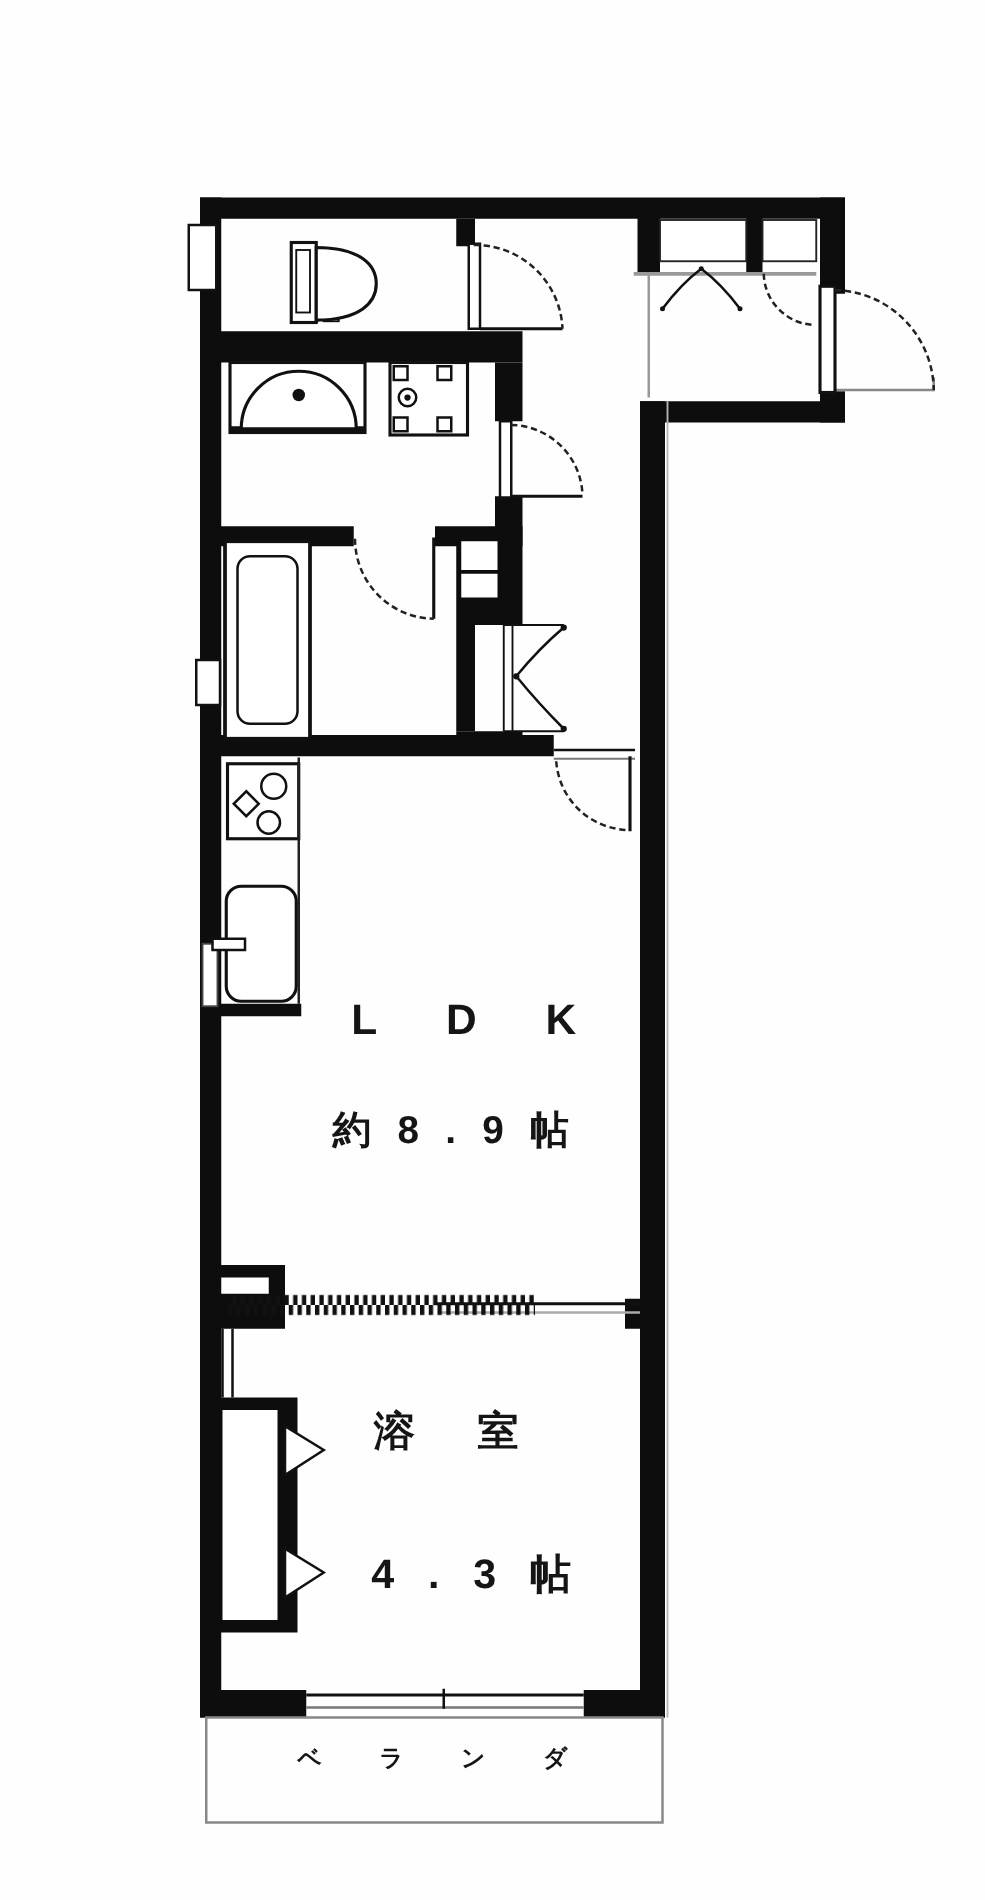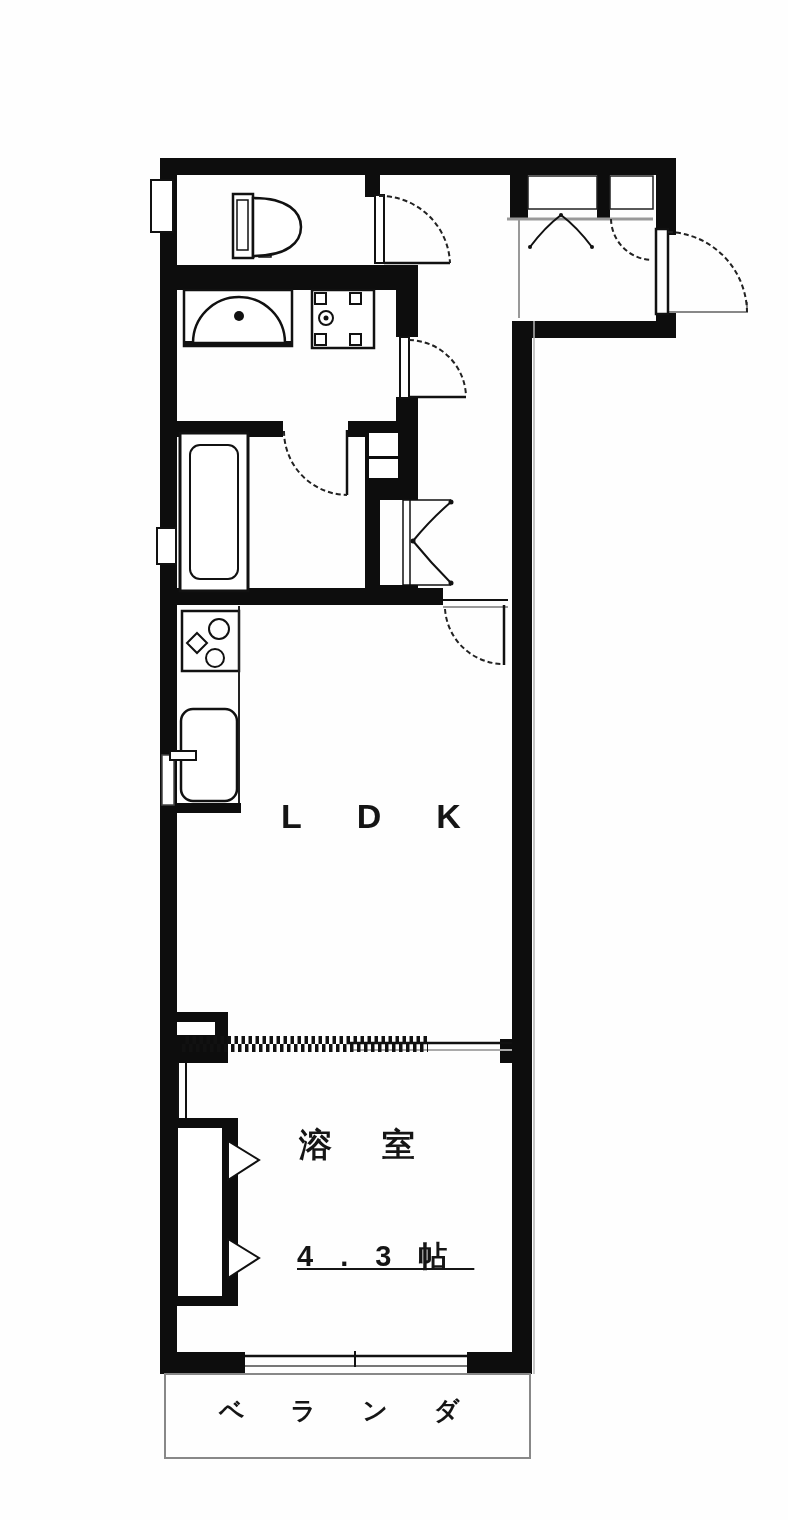--- a/index.html
+++ b/index.html
@@ -15,22 +15,22 @@
   .lbl{
     position:absolute;
     color:#151515;
     font-weight:bold;
     line-height:1;
     white-space:nowrap;
   }
   .lbl-ldk      {left:281px; top:799px;  font-size:34px; letter-spacing:55px;}
   .lbl-ldk-size {left:266px; top:888px;  font-size:31px; letter-spacing:21px;}
   .lbl-bed      {left:299px; top:1128px; font-size:33px; letter-spacing:50px;}
-  .lbl-bed-size {left:297px; top:1242px; font-size:29px; letter-spacing:27px;text-decoration:underline;}
-  .lbl-veranda  {left:219px; top:1398px; font-size:25px; letter-spacing:46px;}
+  .lbl-bed-size {left:297px; top:1242px; font-size:33px; letter-spacing:27px;}
+  .lbl-veranda  {left:238px; top:1398px; font-size:19px; letter-spacing:46px;}
 </style>
 </head>
 <body>
 
 <div class="stage">
 
 <svg width="788" height="1520" viewBox="0 0 788 1520">
   <defs>
     <pattern id="hatch" x="0" y="0" width="7" height="18" patternUnits="userSpaceOnUse">
       <rect x="0" y="0" width="3.5" height="8" fill="#111"></rect>
@@ -175,17 +175,18 @@
     <path d="M 347 1043 L 512 1043" stroke="#111" stroke-width="2.5"></path>
     <path d="M 178 1063 L 178 1118 M 186 1063 L 186 1118" stroke="#111" stroke-width="2"></path>
     <path d="M 245 1356 L 467 1356" stroke="#111" stroke-width="2.5"></path>
     <path d="M 355 1351 L 355 1367" stroke="#111" stroke-width="2"></path>
     <polygon points="228,1141 228,1180 259,1160" fill="#ffffff" stroke="#111" stroke-width="2"></polygon>
     <polygon points="228,1239 228,1278 259,1258" fill="#ffffff" stroke="#111" stroke-width="2"></polygon>
   </g>
 </svg>
 
 <div class="lbl lbl-ldk">LDK</div>
+<div class="lbl lbl-ldk-size">約8.9帖</div>
 <div class="lbl lbl-bed">溶室</div>
 <div class="lbl lbl-bed-size">4.3帖</div>
 <div class="lbl lbl-veranda">ベランダ</div>
 
 </div>
 
 </body></html>

